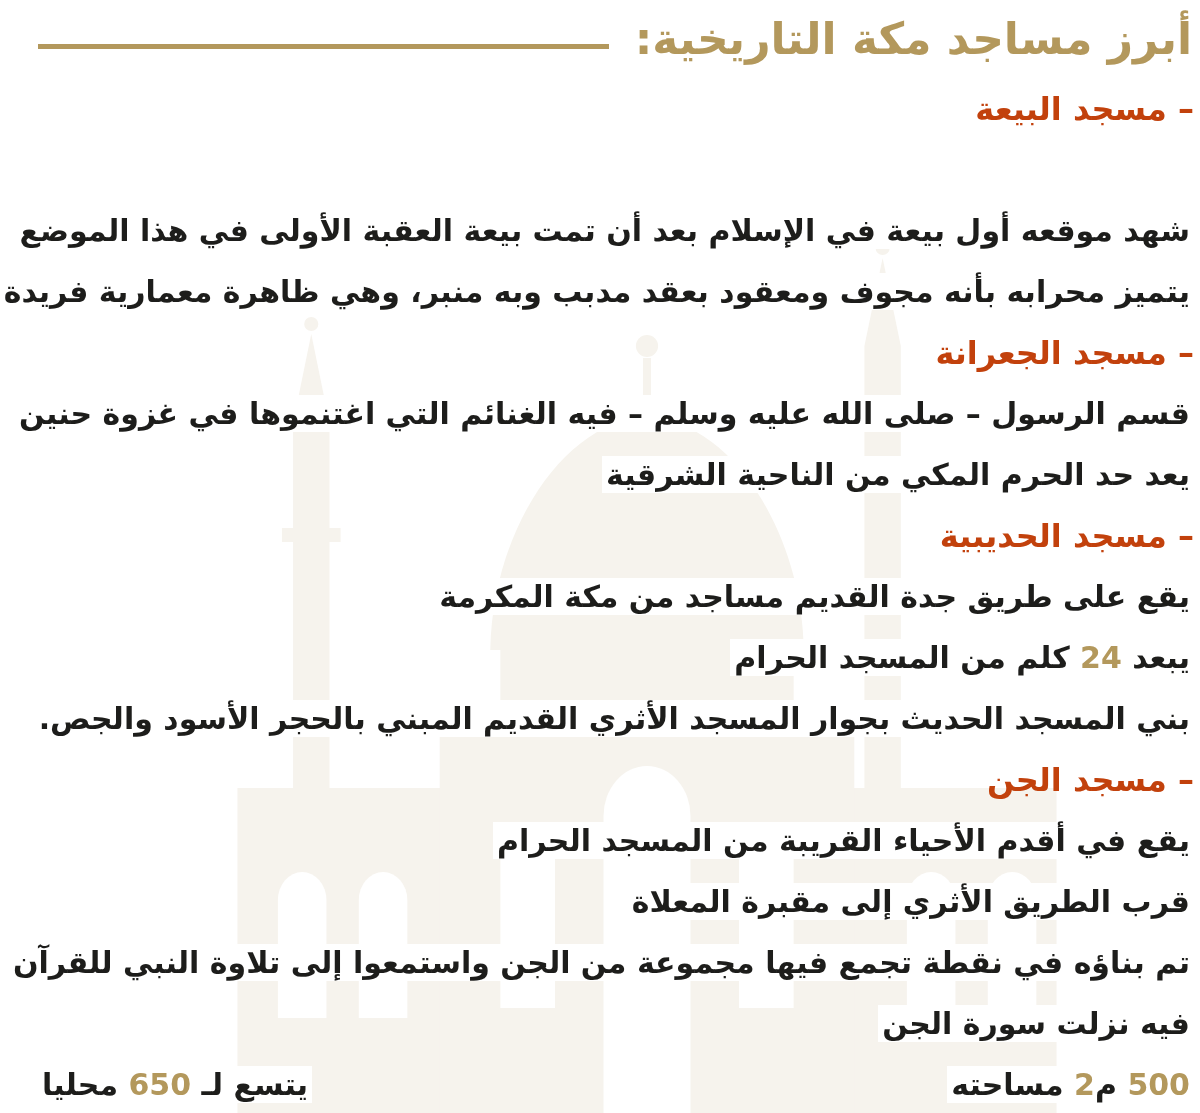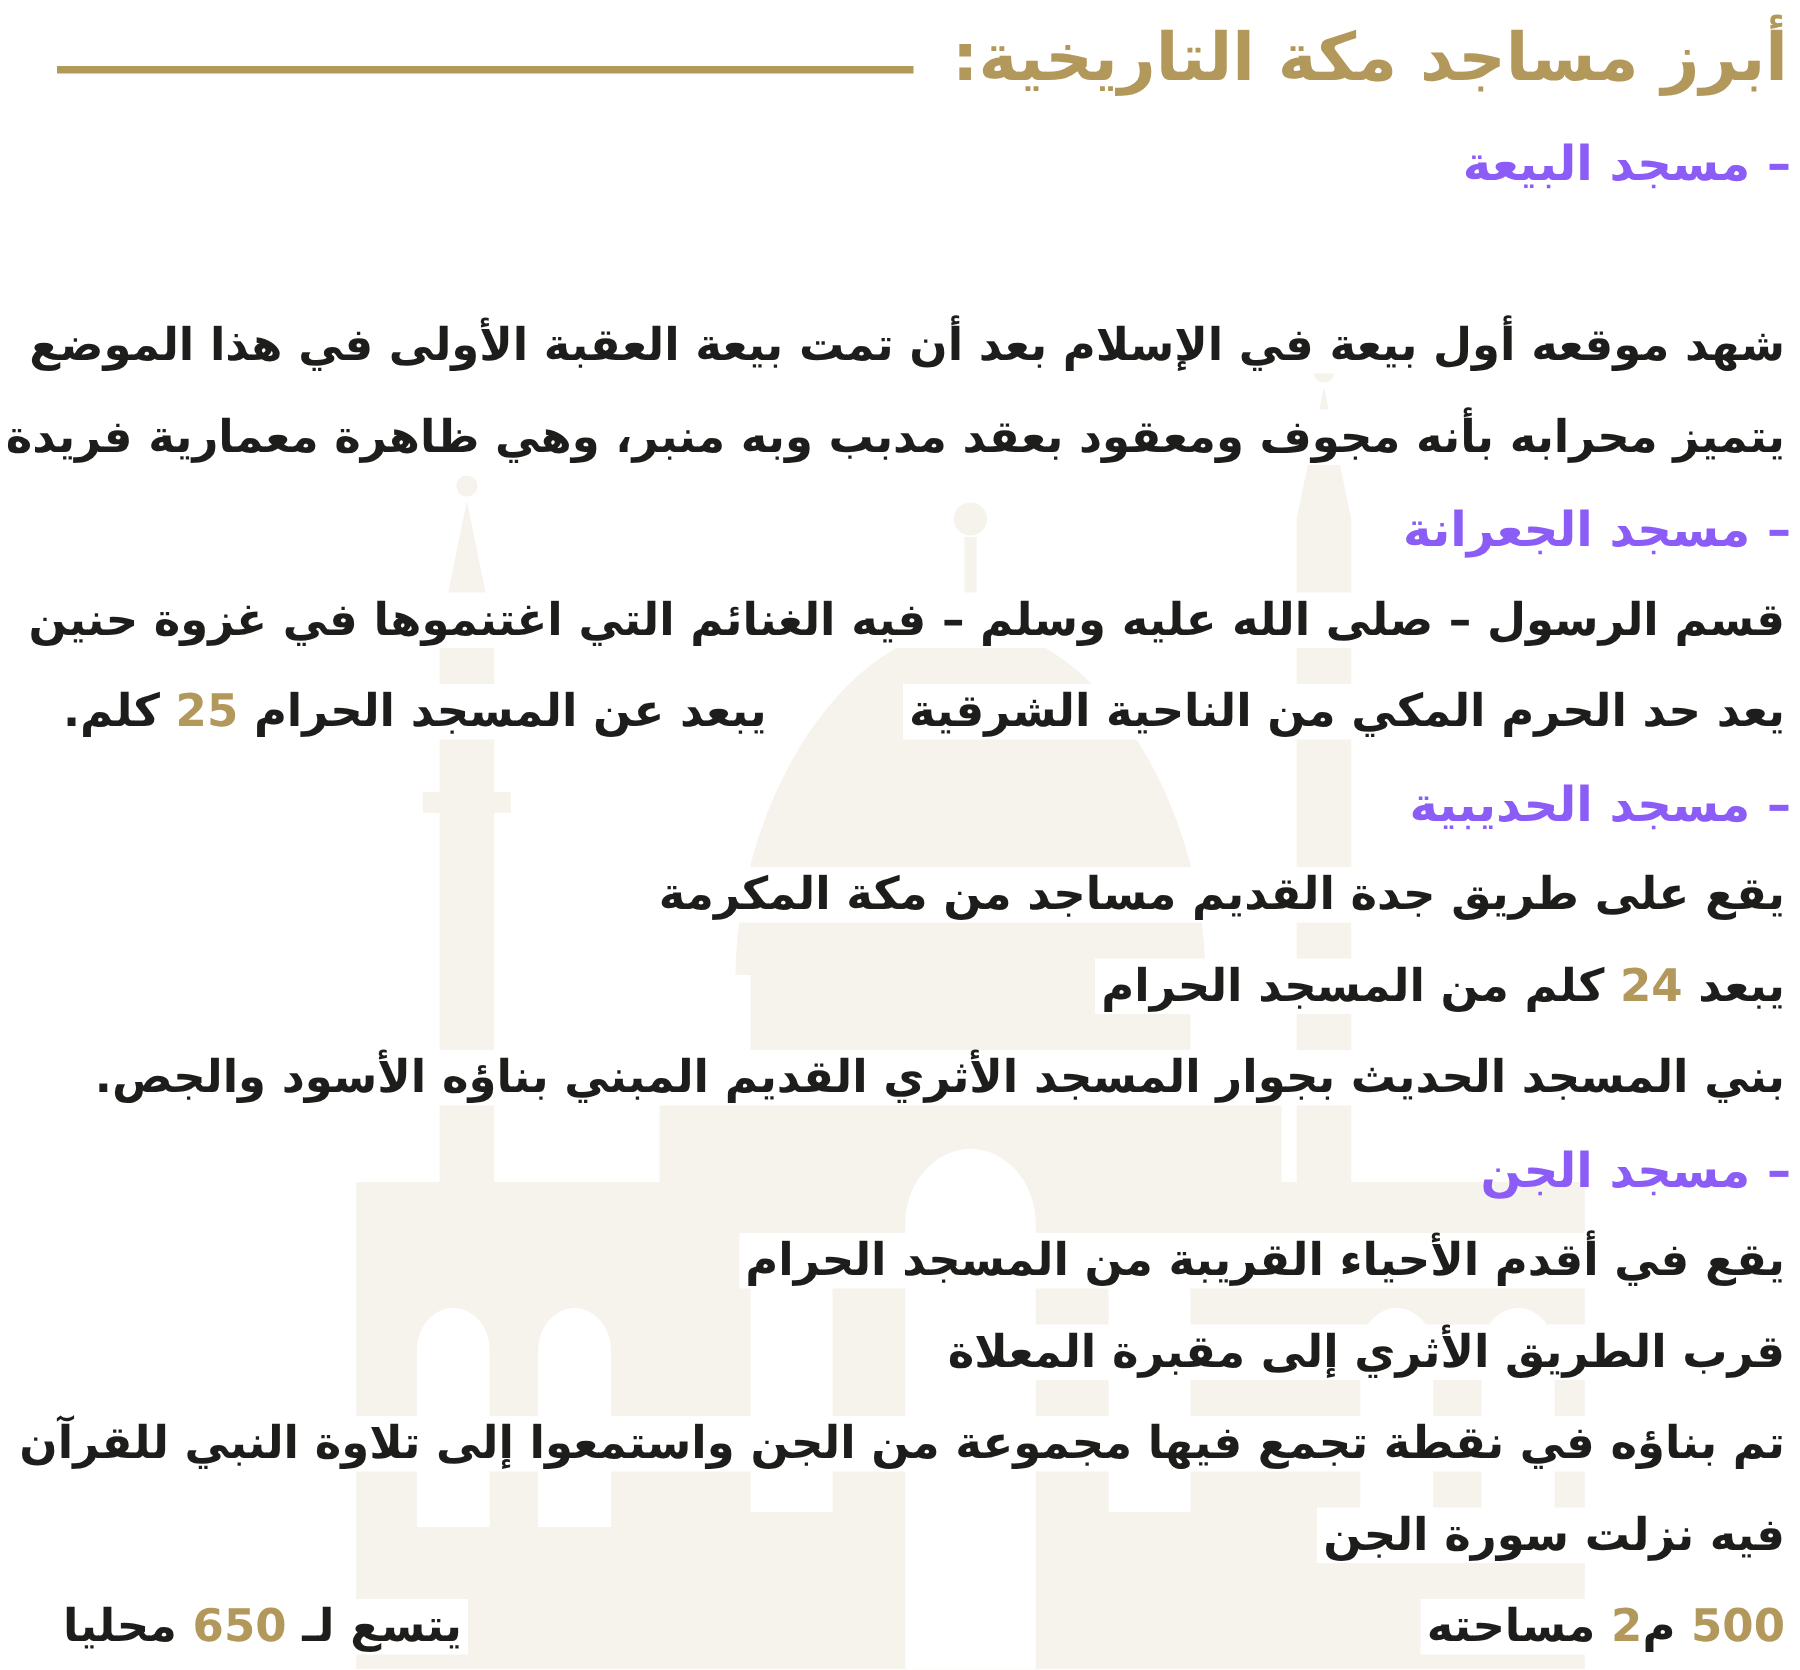--- a/index.html
+++ b/index.html
@@ -18,21 +18,21 @@
   
   .title-row{display:flex;align-items:center;height:78px;gap:26px;padding-right:2px;}
   .page-title{
     margin:0;font-size:44px;font-weight:700;color:#b3985c;line-height:1;
     letter-spacing:0;
   }
   .title-rule{flex:1;height:5px;background:#b3985c;border:0;margin:0;transform:translateY(7px);}
 
   .section-heading{
     margin:0;height:61px;display:flex;align-items:center;justify-content:flex-start;
-    font-size:32px;font-weight:700;color:#8b5cf6;
+    font-size:32px;font-weight:700;color:#c2410c;
   }
   .line{
     height:61px;display:flex;align-items:center;
     font-size:30px;font-weight:700;color:#1d1d1b;
   }
   .line.split{justify-content:space-between;}
   .phrase{background:#ffffff;padding:1px 4px;white-space:nowrap;}
   .gold{color:#b3985c;}
 </style>
 </head>
@@ -94,31 +94,30 @@
         </div>
         <div class="line">
           <span class="phrase"><span>يتميز محرابه بأنه مجوف ومعقود بعقد مدبب وبه منبر، وهي ظاهرة معمارية فريدة</span></span>
         </div>
         <h2 class="section-heading">– مسجد الجعرانة</h2>
         <div class="line">
           <span class="phrase"><span>قسم الرسول – صلى الله عليه وسلم – فيه الغنائم التي اغتنموها في غزوة حنين</span></span>
         </div>
         <div class="line split">
           <span class="phrase"><span>يعد حد الحرم المكي من الناحية الشرقية</span></span>
-          <span class="phrase"><span>يبعد عن المسجد الحرام </span><span class="gold">25</span><span> كلم.</span></span>
         </div>
         <h2 class="section-heading">– مسجد الحديبية</h2>
         <div class="line">
           <span class="phrase"><span>يقع على طريق جدة القديم مساجد من مكة المكرمة</span></span>
         </div>
         <div class="line">
           <span class="phrase"><span>يبعد </span><span class="gold">24</span><span> كلم من المسجد الحرام</span></span>
         </div>
         <div class="line">
-          <span class="phrase"><span>بني المسجد الحديث بجوار المسجد الأثري القديم المبني بناؤه الأسود والجص.</span></span>
+          <span class="phrase"><span>بني المسجد الحديث بجوار المسجد الأثري القديم المبني بالحجر الأسود والجص.</span></span>
         </div>
         <h2 class="section-heading">– مسجد الجن</h2>
         <div class="line">
           <span class="phrase"><span>يقع في أقدم الأحياء القريبة من المسجد الحرام</span></span>
         </div>
         <div class="line">
           <span class="phrase"><span>قرب الطريق الأثري إلى مقبرة المعلاة</span></span>
         </div>
         <div class="line">
           <span class="phrase"><span>تم بناؤه في نقطة تجمع فيها مجموعة من الجن واستمعوا إلى تلاوة النبي للقرآن</span></span>

